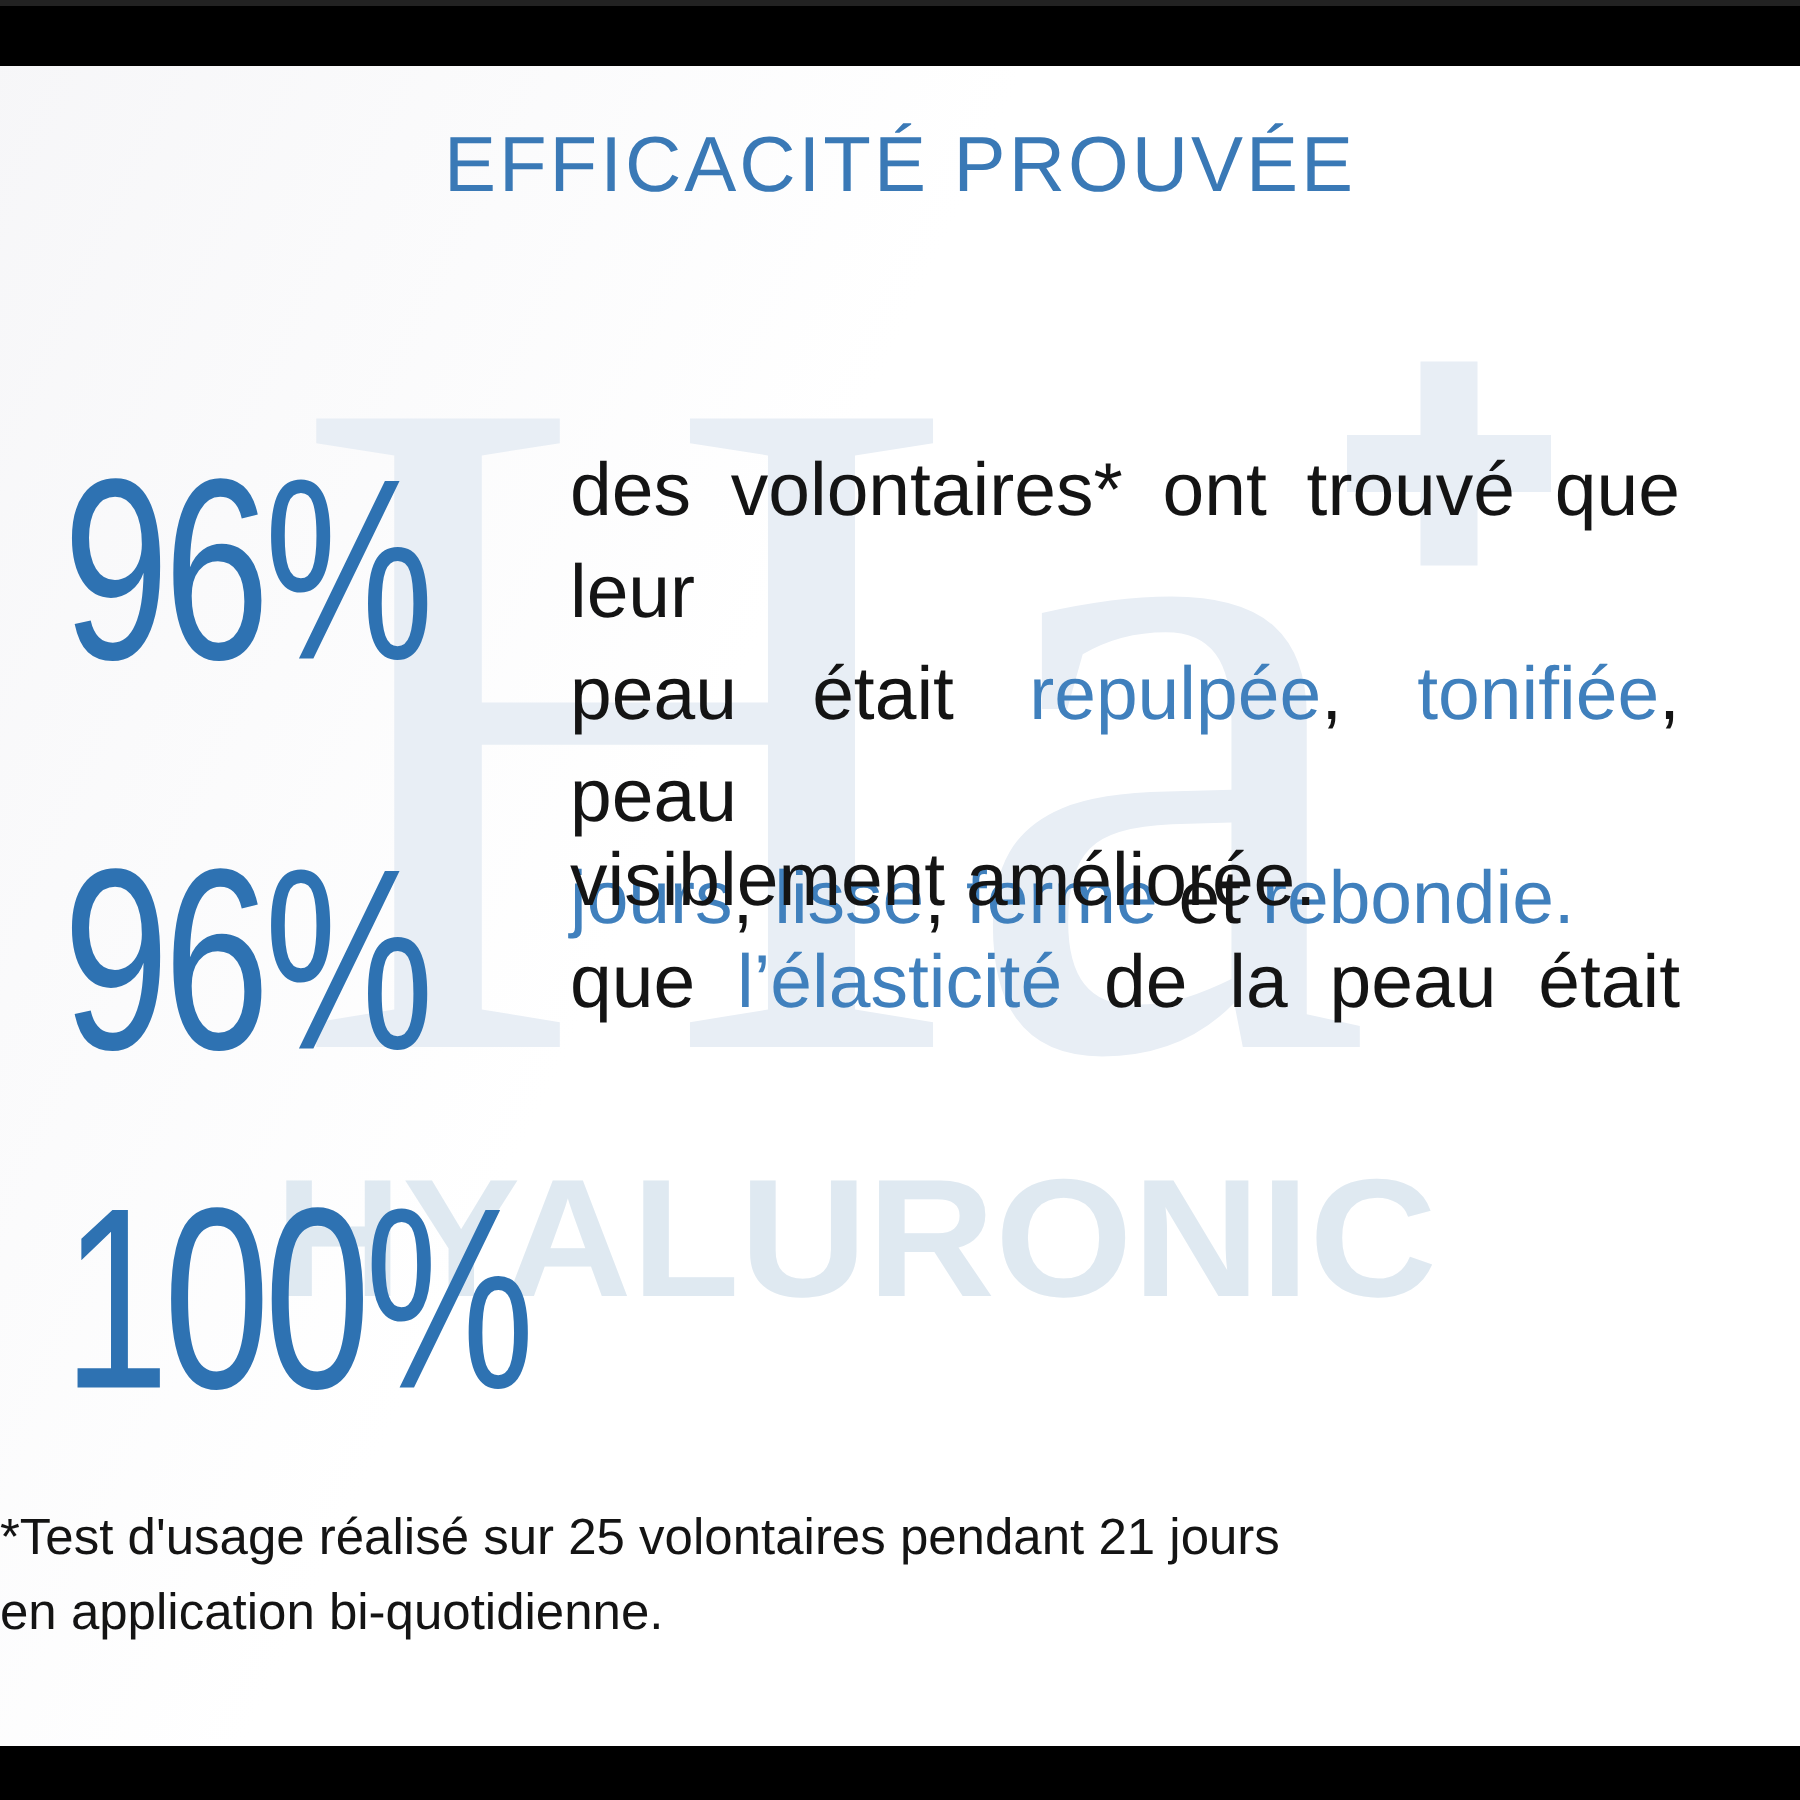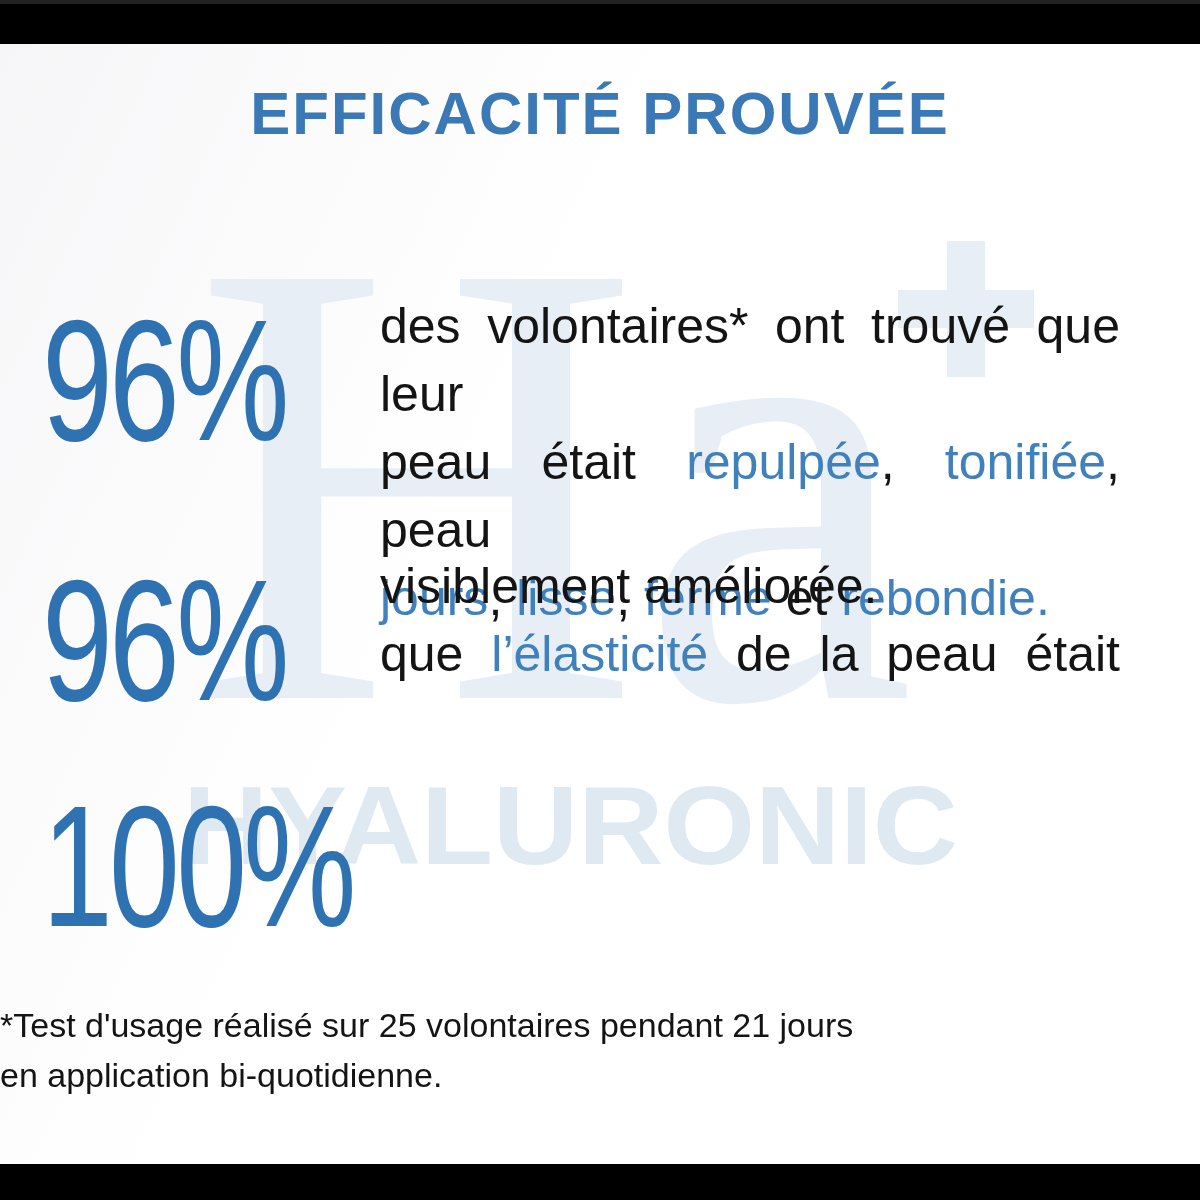--- a/index.html
+++ b/index.html
@@ -20,21 +20,21 @@
   .wm-plus{fill:var(--watermark_light,#e8eef5);}
   .wm-word{
     fill:var(--watermark_word,#dfe9f1);
     font-family:"Liberation Sans",sans-serif;
     font-weight:bold;
   }
 
   .title{
     position:absolute;left:0;top:80px;width:1200px;margin:0;
     text-align:center;
-    font-size:60px;font-weight:700;letter-spacing:2px;line-height:1;
+    font-size:52px;font-weight:400;letter-spacing:2px;line-height:1;
     color:var(--title_blue,#3a79b6);
     z-index:2;
   }
 
   .stat{
     position:absolute;left:42px;z-index:2;
     font-size:172px;line-height:1;letter-spacing:-5px;
     color:var(--stat_blue,#2e72b2);
     transform:scaleX(0.74);transform-origin:left top;
     white-space:nowrap;

